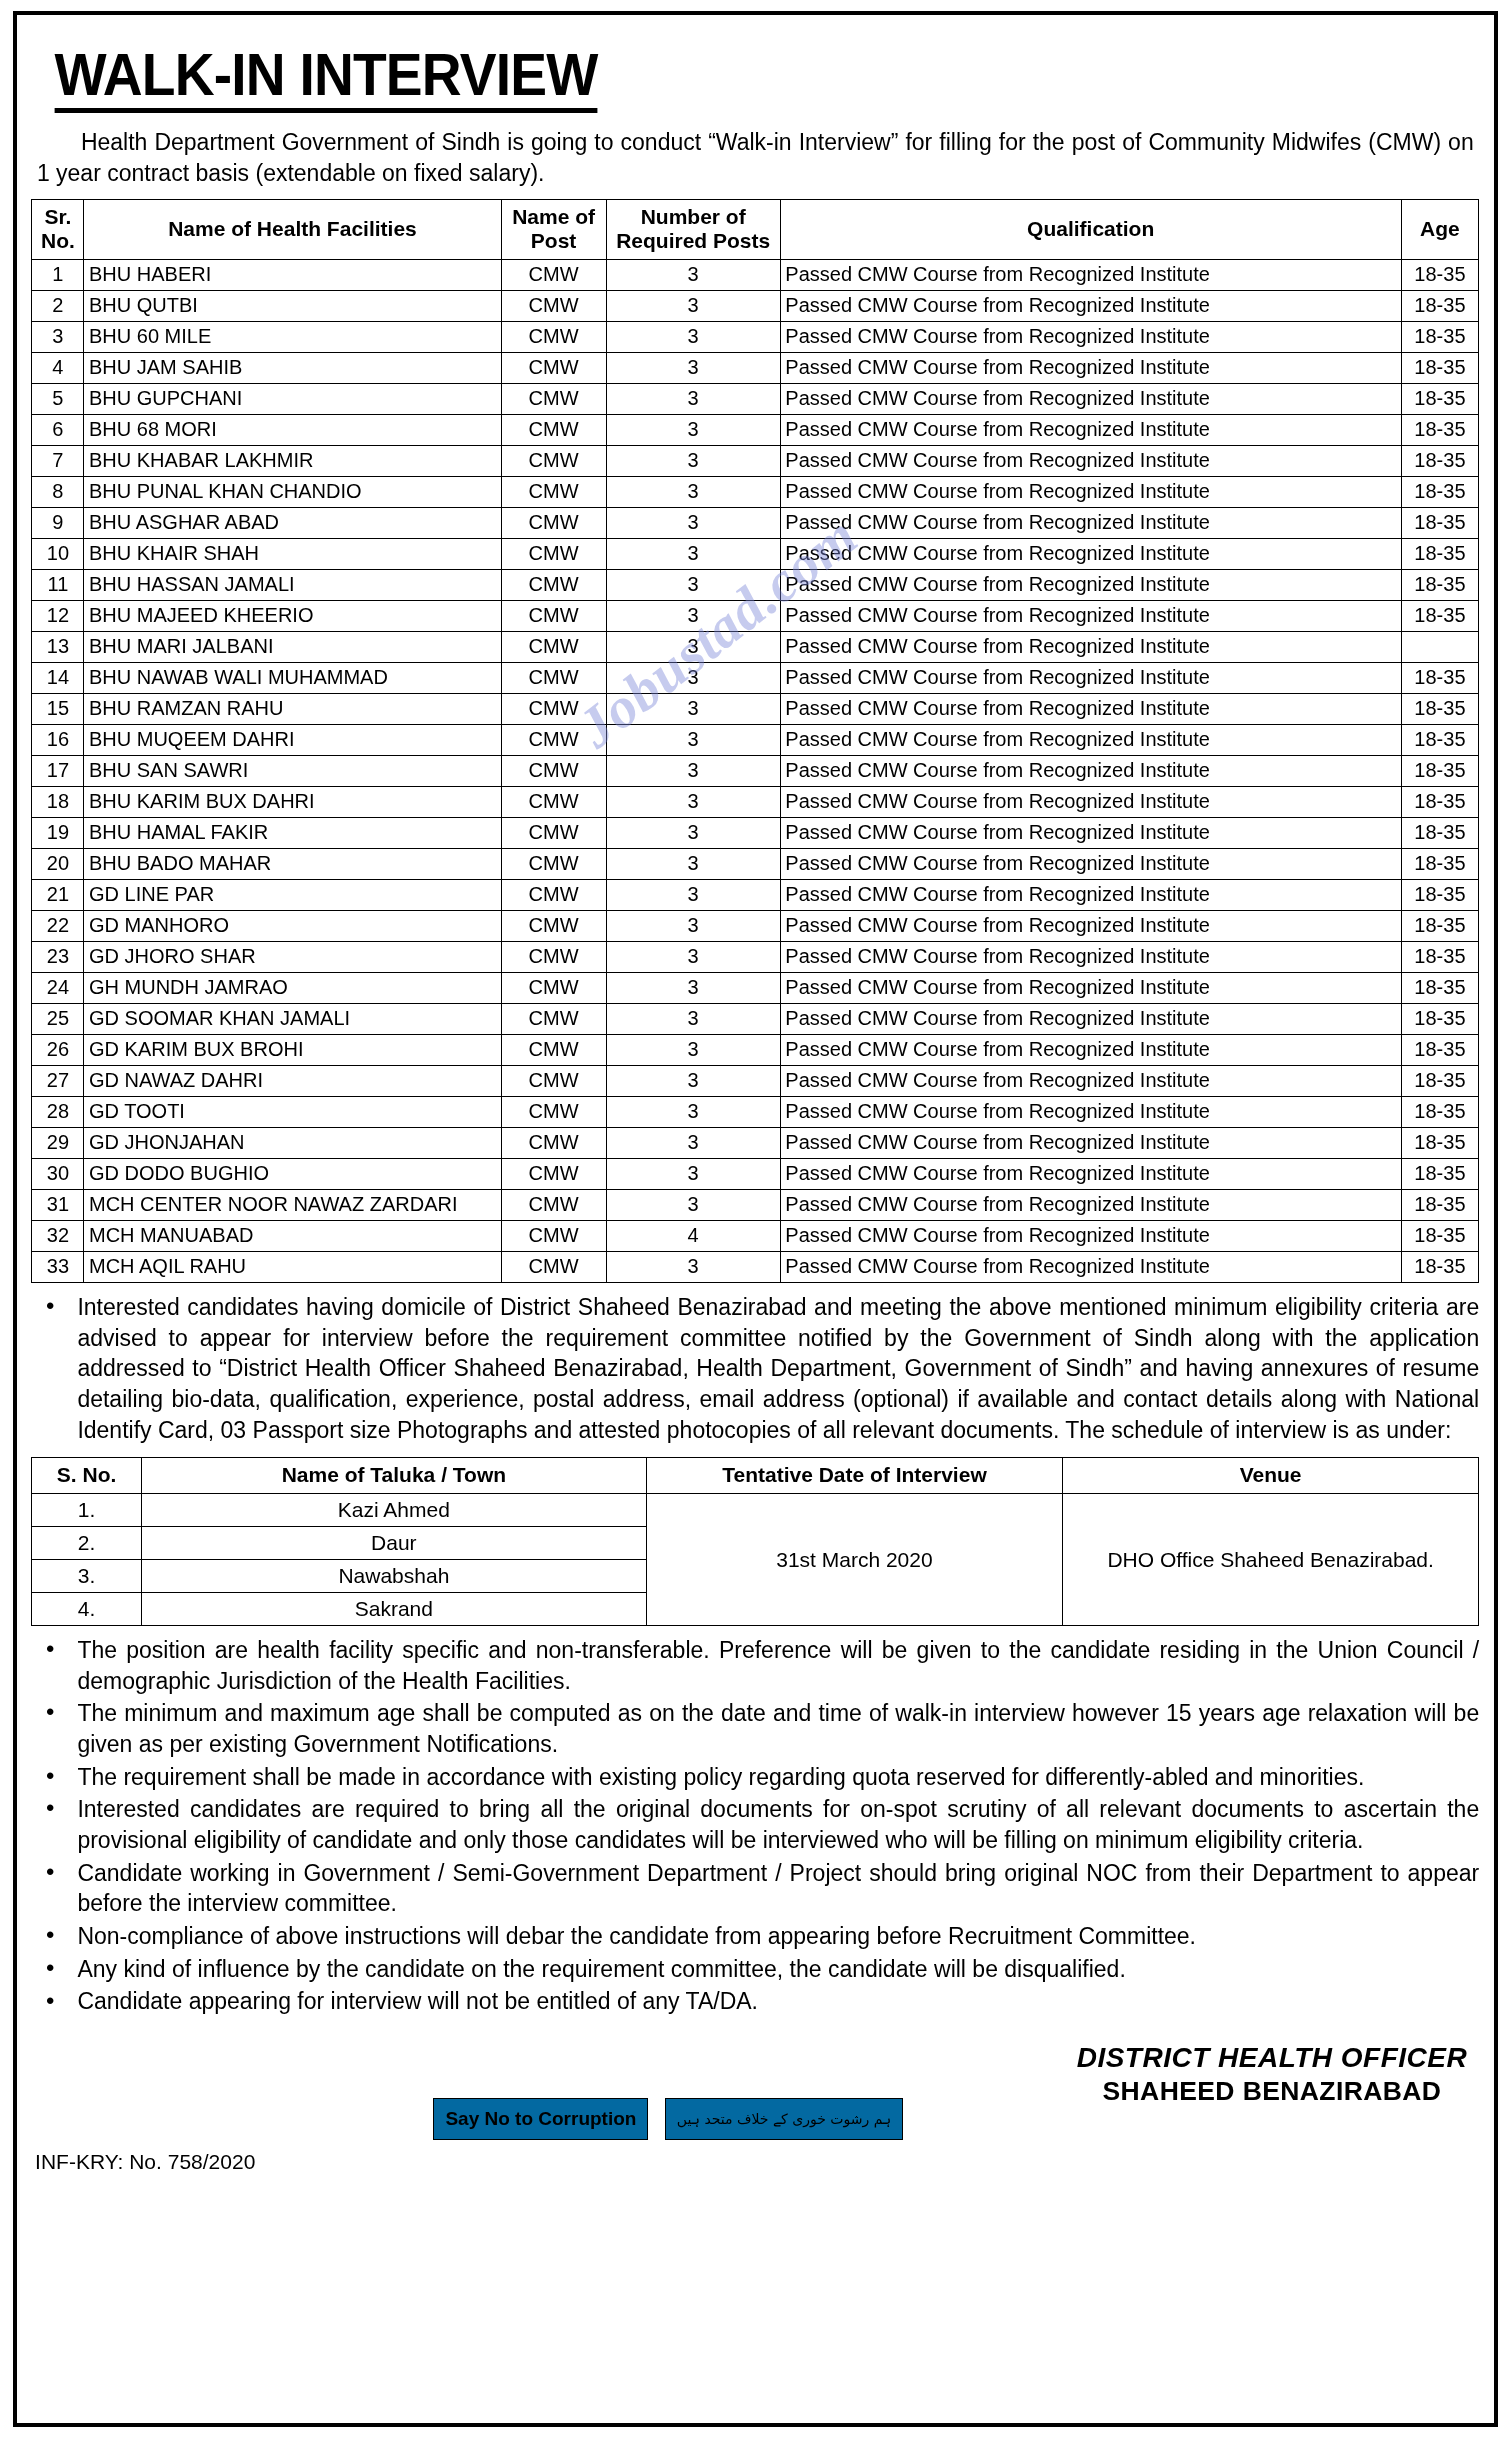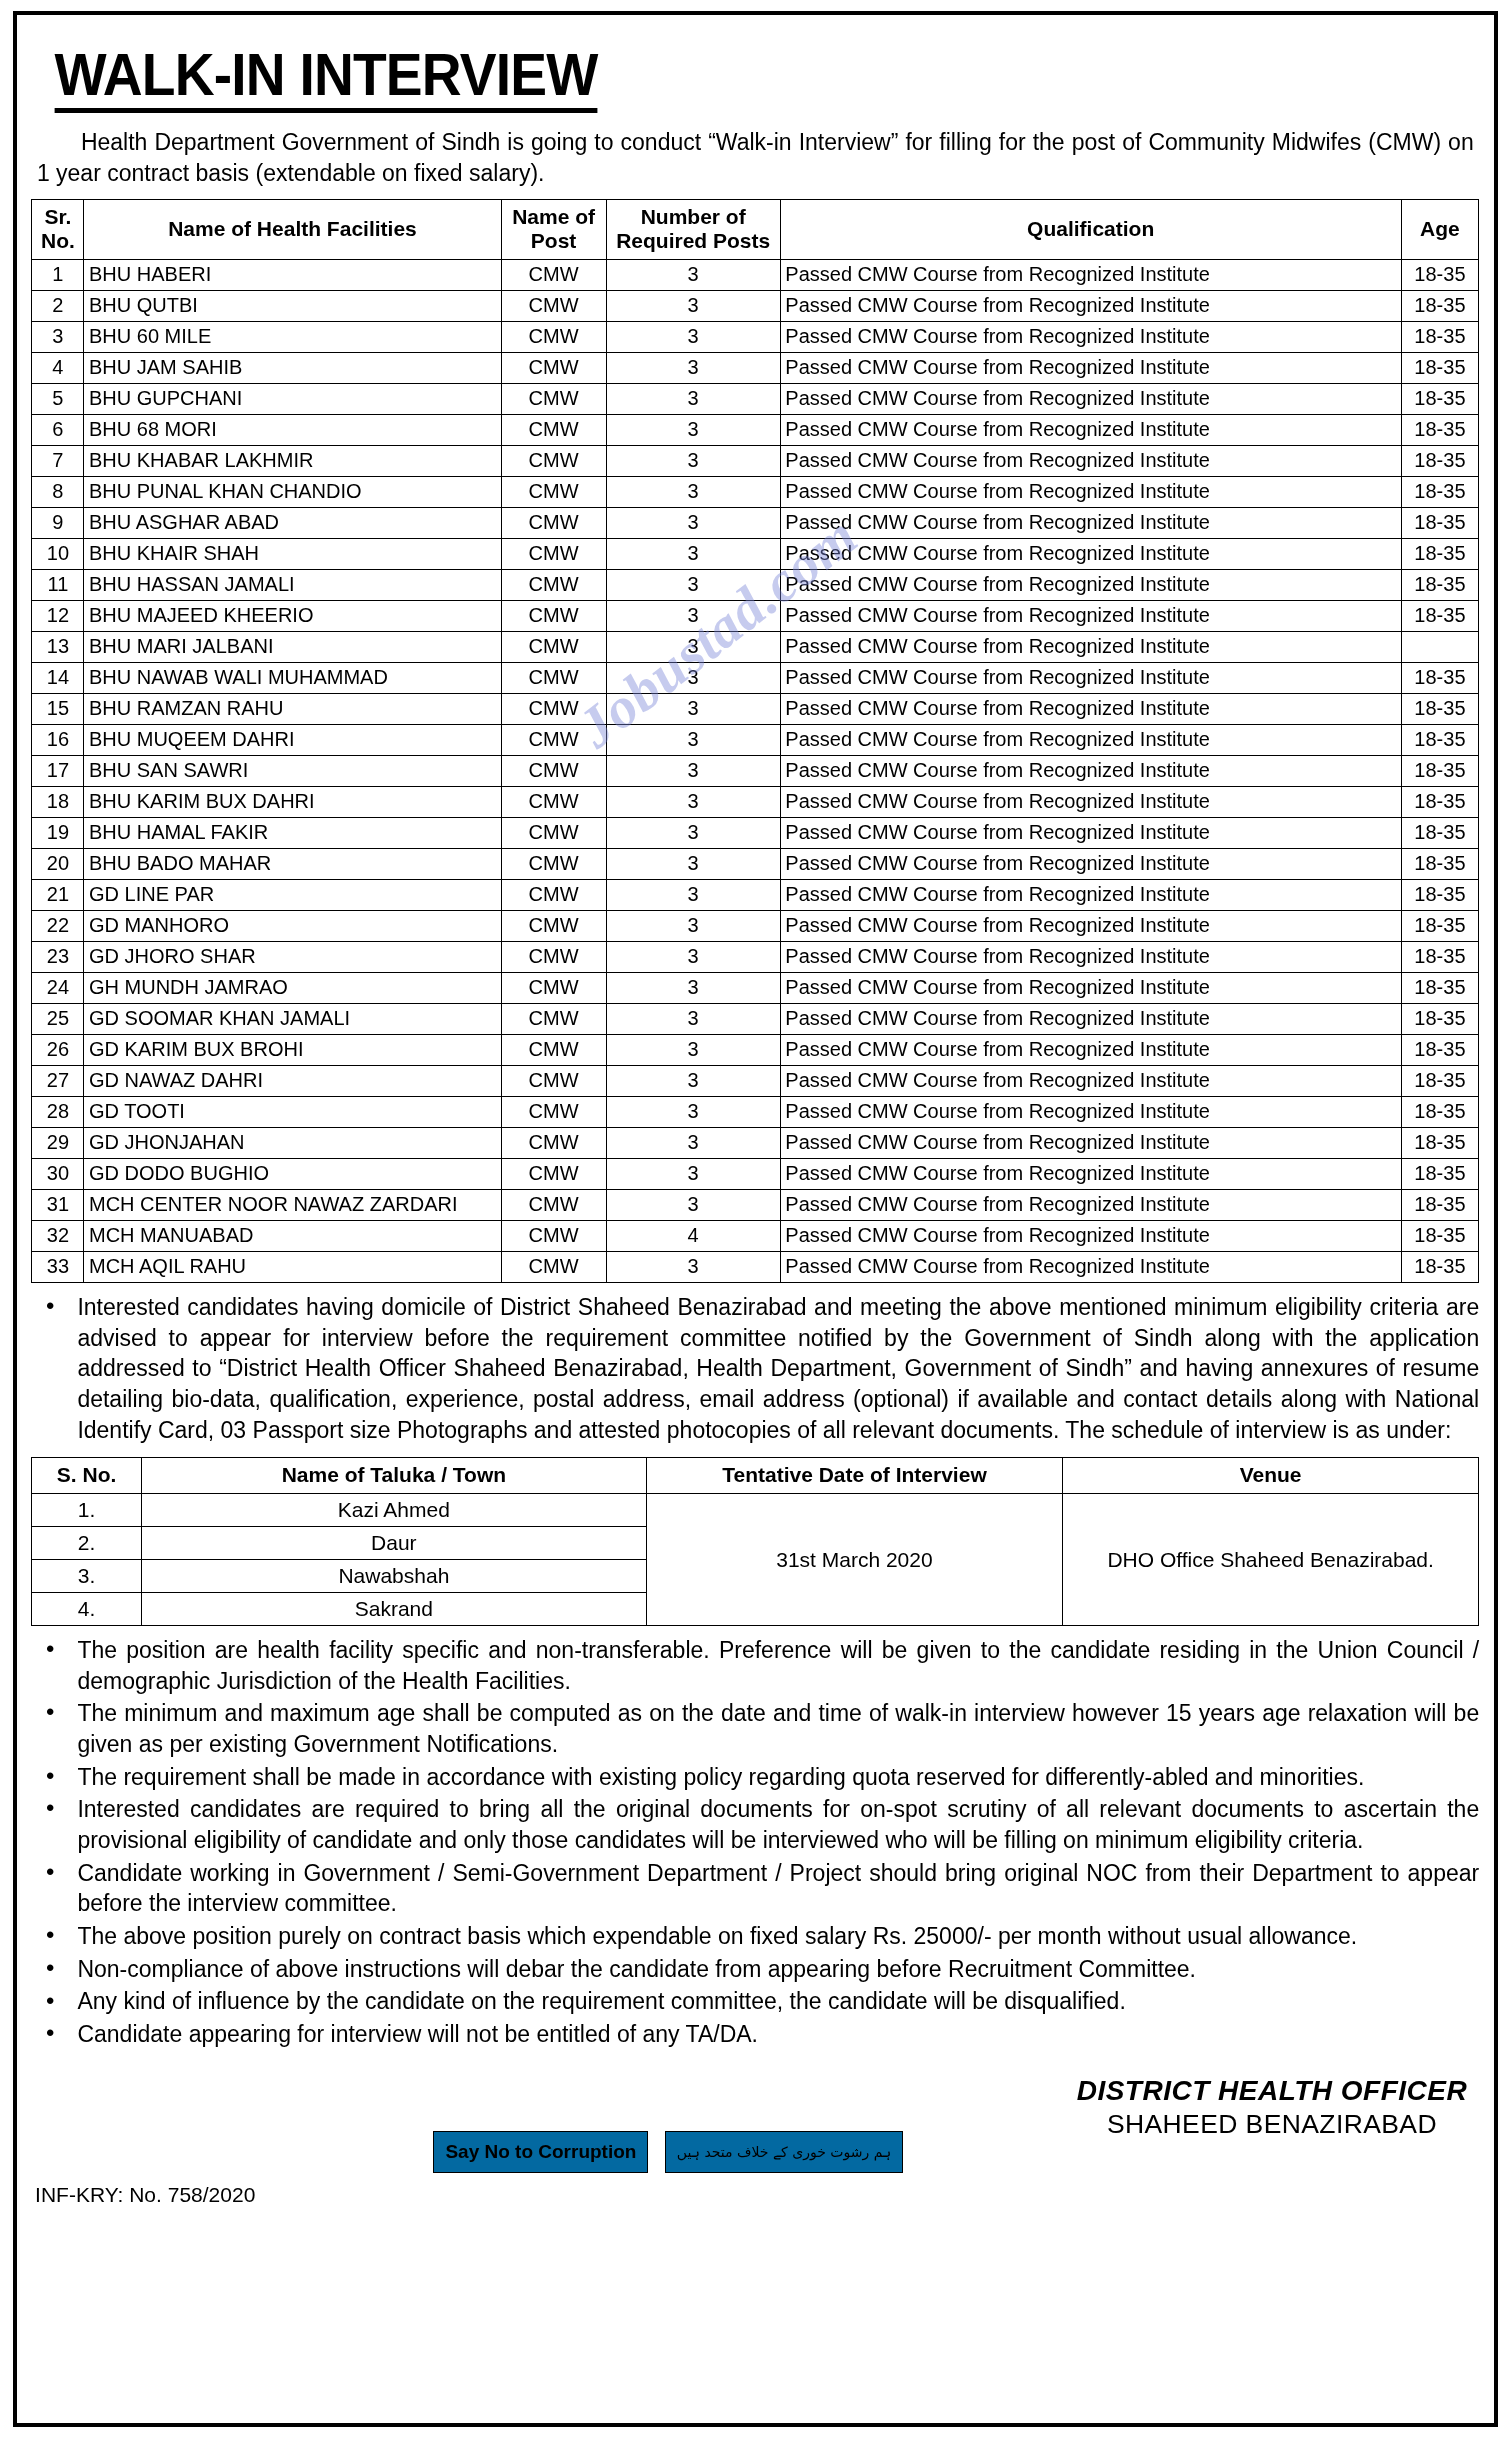--- a/index.html
+++ b/index.html
@@ -159,21 +159,21 @@
     line-height: 1.22;
   }
   .sign-title {
     font-size: 28px;
     font-weight: bold;
     font-style: italic;
     letter-spacing: 0.5px;
   }
   .sign-sub {
     font-size: 26.5px;
-    font-weight: normal;
+    font-weight: bold;
     letter-spacing: 0.4px;
   }
   .badges {
     position: absolute;
     left: 402px;
     top: 57px;
     display: flex;
     gap: 16.4px;
     align-items: stretch;
   }
@@ -527,21 +527,20 @@
         </tr>
       </tbody>
   </table>
 
   <ul class="notes" id="notes-after">
       <li>The position are health facility specific and non-transferable. Preference will be given to the candidate residing in the Union Council / demographic Jurisdiction of the Health Facilities.</li>
       <li>The minimum and maximum age shall be computed as on the date and time of walk-in interview however 15 years age relaxation will be given as per existing Government Notifications.</li>
       <li>The requirement shall be made in accordance with existing policy regarding quota reserved for differently-abled and minorities.</li>
       <li>Interested candidates are required to bring all the original documents for on-spot scrutiny of all relevant documents to ascertain the provisional eligibility of candidate and only those candidates will be interviewed who will be filling on minimum eligibility criteria.</li>
       <li>Candidate working in Government / Semi-Government Department / Project should bring original NOC from their Department to appear before the interview committee.</li>
-      <li>The above position purely on contract basis which expendable on fixed salary Rs. 25000/- per month without usual allowance.</li>
       <li>Non-compliance of above instructions will debar the candidate from appearing before Recruitment Committee.</li>
       <li>Any kind of influence by the candidate on the requirement committee, the candidate will be disqualified.</li>
       <li>Candidate appearing for interview will not be entitled of any TA/DA.</li>
     </ul>
 
   <div class="footer">
     <div class="sign-block">
       <div class="sign-title">DISTRICT HEALTH OFFICER</div>
       <div class="sign-sub">SHAHEED BENAZIRABAD</div>
     </div>

